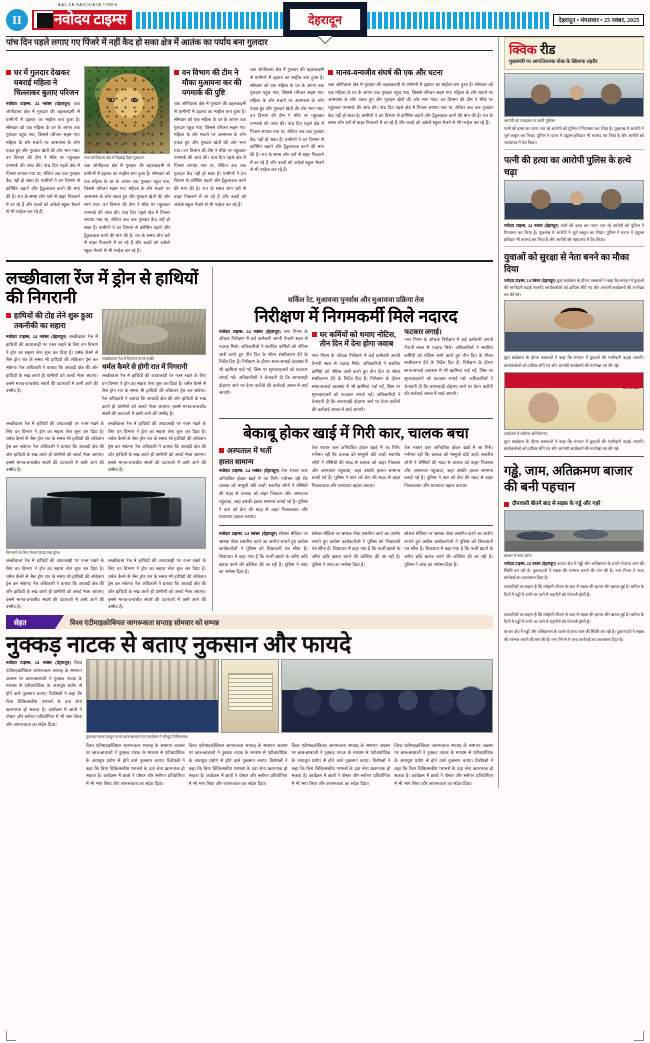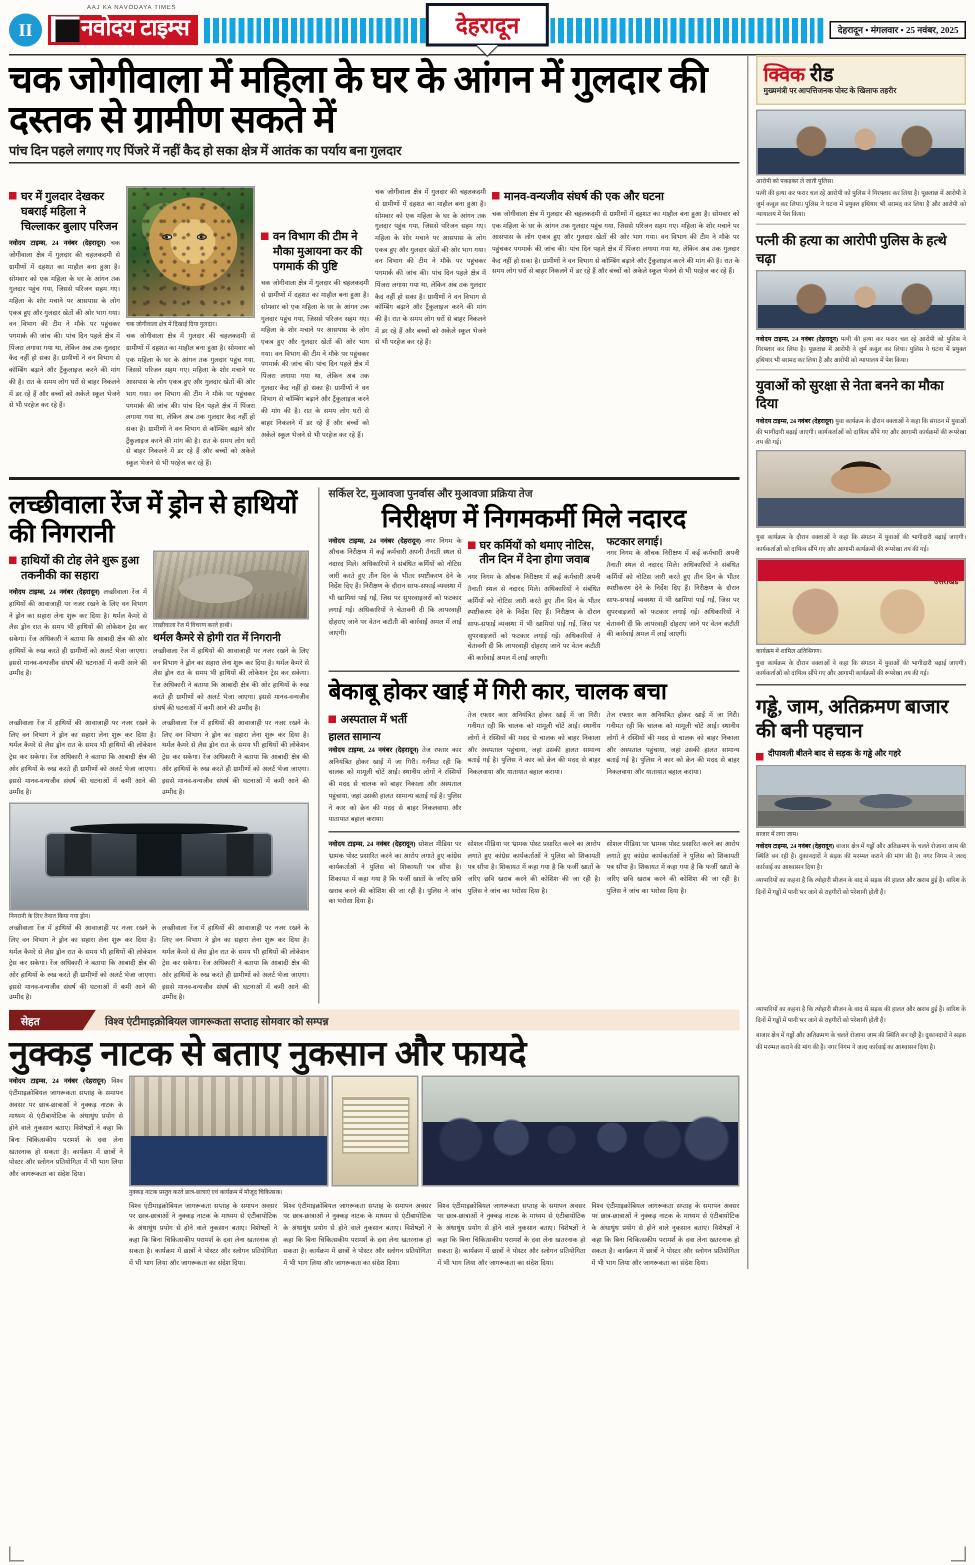--- a/index.html
+++ b/index.html
@@ -44,22 +44,22 @@
   .mh-city {
     border:1px solid #111; background:#fff;
     padding:1px 4px; font-size:6px; font-weight:bold; color:#111;
     font-family:"Liberation Serif", serif; white-space:nowrap;
   }
   .mh-edition-wrap{
     position:absolute; left:50%; transform:translateX(-50%); top:2px;
     display:flex; flex-direction:column; align-items:center; z-index:3;
   }
   .mh-edition{
-    border:2px solid #0f172a; background:#fff; padding:2px 18px;
-    font-size:15px; font-weight:bold; color:#cc1122;
+    border:7px solid #0f172a; background:#fff; padding:2px 18px;
+    font-size:12px; font-weight:bold; color:#cc1122;
     font-family:"Liberation Serif", serif;
   }
   .mh-edition-tail{
     width:0;height:0;border-left:7px solid transparent;border-right:7px solid transparent;
     border-top:7px solid #fff; margin-top:-1px; filter:drop-shadow(0 1px 0 #222);
   }
 
   
   .body-grid { display:flex; gap:5px; }
   .left-zone { width:487px; }
@@ -208,21 +208,21 @@
   }
   .qr-title{ font-size:13px; font-weight:bold; color:#cc1122; font-family:"Liberation Serif", serif;}
   .qr-title span.b{ color:#111; }
   .rail-head{ font-size:9px; font-weight:bold; line-height:1.25; font-family:"Liberation Serif", serif; padding:2px 0;}
   .rail-head.big{ font-size:13px; }
   .rtxt{ font-size:4.1px; line-height:1.75; text-align:justify; color:#2b2b2b; font-family:"Liberation Serif", serif;}
 
   
   .health-strip{ display:flex; align-items:stretch; height:14px; margin-top:4px; }
   .hs-tag{
-    background:#7f1d1d; color:#fff; font-size:7px; font-weight:bold;
+    background:#4c1d95; color:#fff; font-size:7px; font-weight:bold;
     display:flex; align-items:center; padding:0 10px 0 8px;
     font-family:"Liberation Serif", serif;
     clip-path:polygon(0 0, 100% 0, calc(100% - 9px) 100%, 0 100%);
     min-width:58px;
   }
   .hs-bar{
     flex:1; background:#f6e7d8; display:flex; align-items:center; padding-left:14px;
     font-size:7px; font-weight:bold; color:#333; font-family:"Liberation Serif", serif;
     margin-left:-8px;
   }
@@ -332,37 +332,36 @@
       <div class="mh-edition-tail"></div>
     </div>
   </div>
   <div style="border-top:1px solid #333;"></div>
 
   <div class="body-grid">
 
     <div class="left-zone">
 
       <div>
-        <div class="lead-head">चक जोगीवाला में महिला के घर के आंगन में गुलदार की दस्तक से ग्रामीण सकते में</div>
         <div class="lead-sub">पांच दिन पहले लगाए गए पिंजरे में नहीं कैद हो सका क्षेत्र में आतंक का पर्याय बना गुलदार</div>
 
         <div class="cols">
           <div class="col" style="flex:0 0 74px;">
             <div class="bullet-head">घर में गुलदार देखकर घबराई महिला ने चिल्लाकर बुलाए परिजन</div>
             <div class="txt"><span class="dateline">नवोदय टाइम्स, 24 नवंबर (देहरादून)</span> <span>चक जोगीवाला क्षेत्र में गुलदार की चहलकदमी से ग्रामीणों में दहशत का माहौल बना हुआ है। सोमवार को एक महिला के घर के आंगन तक गुलदार पहुंच गया, जिससे परिजन सहम गए। महिला के शोर मचाने पर आसपास के लोग एकत्र हुए और गुलदार खेतों की ओर भाग गया। वन विभाग की टीम ने मौके पर पहुंचकर पगमार्क की जांच की। पांच दिन पहले क्षेत्र में पिंजरा लगाया गया था, लेकिन अब तक गुलदार कैद नहीं हो सका है। ग्रामीणों ने वन विभाग से कॉम्बिंग बढ़ाने और ट्रैंकुलाइज करने की मांग की है। रात के समय लोग घरों से बाहर निकलने में डर रहे हैं और बच्चों को अकेले स्कूल भेजने से भी परहेज कर रहे हैं।</span></div>
           </div>
           <div class="col" style="flex:0 0 86px;">
             <div class="photo ph-leopard" style="height:88px;">
               <span class="ph-eye l"></span>
                 <span class="ph-eye r"></span>
             </div>
             <div class="cap">चक जोगीवाला क्षेत्र में दिखाई दिया गुलदार।</div>
             <div class="txt" style="margin-top:2px;">चक जोगीवाला क्षेत्र में गुलदार की चहलकदमी से ग्रामीणों में दहशत का माहौल बना हुआ है। सोमवार को एक महिला के घर के आंगन तक गुलदार पहुंच गया, जिससे परिजन सहम गए। महिला के शोर मचाने पर आसपास के लोग एकत्र हुए और गुलदार खेतों की ओर भाग गया। वन विभाग की टीम ने मौके पर पहुंचकर पगमार्क की जांच की। पांच दिन पहले क्षेत्र में पिंजरा लगाया गया था, लेकिन अब तक गुलदार कैद नहीं हो सका है। ग्रामीणों ने वन विभाग से कॉम्बिंग बढ़ाने और ट्रैंकुलाइज करने की मांग की है। रात के समय लोग घरों से बाहर निकलने में डर रहे हैं और बच्चों को अकेले स्कूल भेजने से भी परहेज कर रहे हैं।</div>
           </div>
-          <div class="col" style="flex:0 0 72px;margin-top:27px;">
+          <div class="col" style="flex:0 0 72px;">
             <div class="bullet-head">वन विभाग की टीम ने मौका मुआयना कर की पगमार्क की पुष्टि</div>
             <div class="txt">चक जोगीवाला क्षेत्र में गुलदार की चहलकदमी से ग्रामीणों में दहशत का माहौल बना हुआ है। सोमवार को एक महिला के घर के आंगन तक गुलदार पहुंच गया, जिससे परिजन सहम गए। महिला के शोर मचाने पर आसपास के लोग एकत्र हुए और गुलदार खेतों की ओर भाग गया। वन विभाग की टीम ने मौके पर पहुंचकर पगमार्क की जांच की। पांच दिन पहले क्षेत्र में पिंजरा लगाया गया था, लेकिन अब तक गुलदार कैद नहीं हो सका है। ग्रामीणों ने वन विभाग से कॉम्बिंग बढ़ाने और ट्रैंकुलाइज करने की मांग की है। रात के समय लोग घरों से बाहर निकलने में डर रहे हैं और बच्चों को अकेले स्कूल भेजने से भी परहेज कर रहे हैं।</div>
           </div>
           <div class="col" style="flex:0 0 74px;">
             <div class="txt">चक जोगीवाला क्षेत्र में गुलदार की चहलकदमी से ग्रामीणों में दहशत का माहौल बना हुआ है। सोमवार को एक महिला के घर के आंगन तक गुलदार पहुंच गया, जिससे परिजन सहम गए। महिला के शोर मचाने पर आसपास के लोग एकत्र हुए और गुलदार खेतों की ओर भाग गया। वन विभाग की टीम ने मौके पर पहुंचकर पगमार्क की जांच की। पांच दिन पहले क्षेत्र में पिंजरा लगाया गया था, लेकिन अब तक गुलदार कैद नहीं हो सका है। ग्रामीणों ने वन विभाग से कॉम्बिंग बढ़ाने और ट्रैंकुलाइज करने की मांग की है। रात के समय लोग घरों से बाहर निकलने में डर रहे हैं और बच्चों को अकेले स्कूल भेजने से भी परहेज कर रहे हैं।</div>
           </div>
           <div class="col" style="flex:1;">
             <div class="bullet-head">मानव-वन्यजीव संघर्ष की एक और घटना</div>
             <div class="txt">चक जोगीवाला क्षेत्र में गुलदार की चहलकदमी से ग्रामीणों में दहशत का माहौल बना हुआ है। सोमवार को एक महिला के घर के आंगन तक गुलदार पहुंच गया, जिससे परिजन सहम गए। महिला के शोर मचाने पर आसपास के लोग एकत्र हुए और गुलदार खेतों की ओर भाग गया। वन विभाग की टीम ने मौके पर पहुंचकर पगमार्क की जांच की। पांच दिन पहले क्षेत्र में पिंजरा लगाया गया था, लेकिन अब तक गुलदार कैद नहीं हो सका है। ग्रामीणों ने वन विभाग से कॉम्बिंग बढ़ाने और ट्रैंकुलाइज करने की मांग की है। रात के समय लोग घरों से बाहर निकलने में डर रहे हैं और बच्चों को अकेले स्कूल भेजने से भी परहेज कर रहे हैं।</div>
           </div>
@@ -403,41 +402,41 @@
             <div style="flex:1;">
                 <div class="txt">लच्छीवाला रेंज में हाथियों की आवाजाही पर नजर रखने के लिए वन विभाग ने ड्रोन का सहारा लेना शुरू कर दिया है। थर्मल कैमरे से लैस ड्रोन रात के समय भी हाथियों की लोकेशन ट्रेस कर सकेगा। रेंज अधिकारी ने बताया कि आबादी क्षेत्र की ओर हाथियों के रुख करते ही ग्रामीणों को अलर्ट भेजा जाएगा। इससे मानव-वन्यजीव संघर्ष की घटनाओं में कमी आने की उम्मीद है।</div>
               </div>
             <div style="flex:1;">
                 <div class="txt">लच्छीवाला रेंज में हाथियों की आवाजाही पर नजर रखने के लिए वन विभाग ने ड्रोन का सहारा लेना शुरू कर दिया है। थर्मल कैमरे से लैस ड्रोन रात के समय भी हाथियों की लोकेशन ट्रेस कर सकेगा। रेंज अधिकारी ने बताया कि आबादी क्षेत्र की ओर हाथियों के रुख करते ही ग्रामीणों को अलर्ट भेजा जाएगा। इससे मानव-वन्यजीव संघर्ष की घटनाओं में कमी आने की उम्मीद है।</div>
               </div>
           </div>
         </div>
 
         <div style="flex:1; border-left:1px solid #999; padding-left:6px;">
-          <div class="minihead" style="text-align:left; color:#333;">सर्किल रेट, मुआवजा पुनर्वास और मुआवजा प्रक्रिया तेज</div>
+          <div class="minihead" style="text-align:center; color:#333;margin-top:29px;">सर्किल रेट, मुआवजा पुनर्वास और मुआवजा प्रक्रिया तेज</div>
           <div class="sec-head" style="text-align:center;">निरीक्षण में निगमकर्मी मिले नदारद</div>
 
           <div style="display:flex; gap:4px;">
             <div style="flex:1;">
               <div class="txt"><span class="dateline">नवोदय टाइम्स, 24 नवंबर (देहरादून)</span> <span>नगर निगम के औचक निरीक्षण में कई कर्मचारी अपनी तैनाती स्थल से नदारद मिले। अधिकारियों ने संबंधित कर्मियों को नोटिस जारी करते हुए तीन दिन के भीतर स्पष्टीकरण देने के निर्देश दिए हैं। निरीक्षण के दौरान साफ-सफाई व्यवस्था में भी खामियां पाई गईं, जिस पर सुपरवाइजरों को फटकार लगाई गई। अधिकारियों ने चेतावनी दी कि लापरवाही दोहराए जाने पर वेतन कटौती की कार्रवाई अमल में लाई जाएगी।</span></div>
             </div>
             <div style="flex:1;">
               <div class="bullet-head">घर कर्मियों को थमाए नोटिस, तीन दिन में देना होगा जवाब</div>
               <div class="txt">नगर निगम के औचक निरीक्षण में कई कर्मचारी अपनी तैनाती स्थल से नदारद मिले। अधिकारियों ने संबंधित कर्मियों को नोटिस जारी करते हुए तीन दिन के भीतर स्पष्टीकरण देने के निर्देश दिए हैं। निरीक्षण के दौरान साफ-सफाई व्यवस्था में भी खामियां पाई गईं, जिस पर सुपरवाइजरों को फटकार लगाई गई। अधिकारियों ने चेतावनी दी कि लापरवाही दोहराए जाने पर वेतन कटौती की कार्रवाई अमल में लाई जाएगी।</div>
             </div>
             <div style="flex:1;">
               <div class="minihead">फटकार लगाई।</div>
               <div class="txt">नगर निगम के औचक निरीक्षण में कई कर्मचारी अपनी तैनाती स्थल से नदारद मिले। अधिकारियों ने संबंधित कर्मियों को नोटिस जारी करते हुए तीन दिन के भीतर स्पष्टीकरण देने के निर्देश दिए हैं। निरीक्षण के दौरान साफ-सफाई व्यवस्था में भी खामियां पाई गईं, जिस पर सुपरवाइजरों को फटकार लगाई गई। अधिकारियों ने चेतावनी दी कि लापरवाही दोहराए जाने पर वेतन कटौती की कार्रवाई अमल में लाई जाएगी।</div>
             </div>
           </div>
 
           <div class="rule"></div>
 
           <div>
-            <div class="sec-head sm" style="text-align:left;">बेकाबू होकर खाई में गिरी कार, चालक बचा</div>
+            <div class="sec-head sm" style="text-align:center;">बेकाबू होकर खाई में गिरी कार, चालक बचा</div>
             <div style="display:flex; gap:4px;">
               <div style="flex:1;">
                 <div class="bullet-head">अस्पताल में भर्ती</div>
                 <div class="minihead">हालत सामान्य</div>
                 <div class="txt"><span class="dateline">नवोदय टाइम्स, 24 नवंबर (देहरादून)</span> <span>तेज रफ्तार कार अनियंत्रित होकर खाई में जा गिरी। गनीमत रही कि चालक को मामूली चोटें आईं। स्थानीय लोगों ने रस्सियों की मदद से चालक को बाहर निकाला और अस्पताल पहुंचाया, जहां उसकी हालत सामान्य बताई गई है। पुलिस ने कार को क्रेन की मदद से बाहर निकलवाया और यातायात बहाल कराया।</span></div>
               </div>
               <div style="flex:1;">
                   <div class="txt">तेज रफ्तार कार अनियंत्रित होकर खाई में जा गिरी। गनीमत रही कि चालक को मामूली चोटें आईं। स्थानीय लोगों ने रस्सियों की मदद से चालक को बाहर निकाला और अस्पताल पहुंचाया, जहां उसकी हालत सामान्य बताई गई है। पुलिस ने कार को क्रेन की मदद से बाहर निकलवाया और यातायात बहाल कराया।</div>
                 </div>
               <div style="flex:1;">

